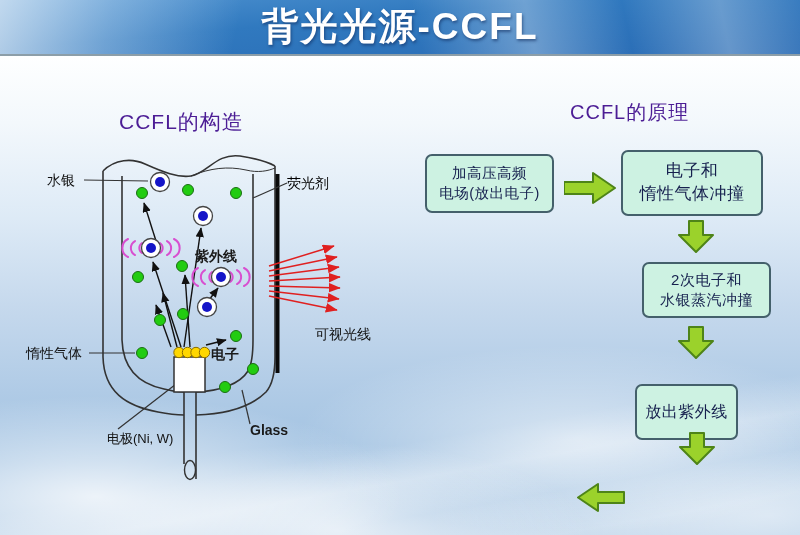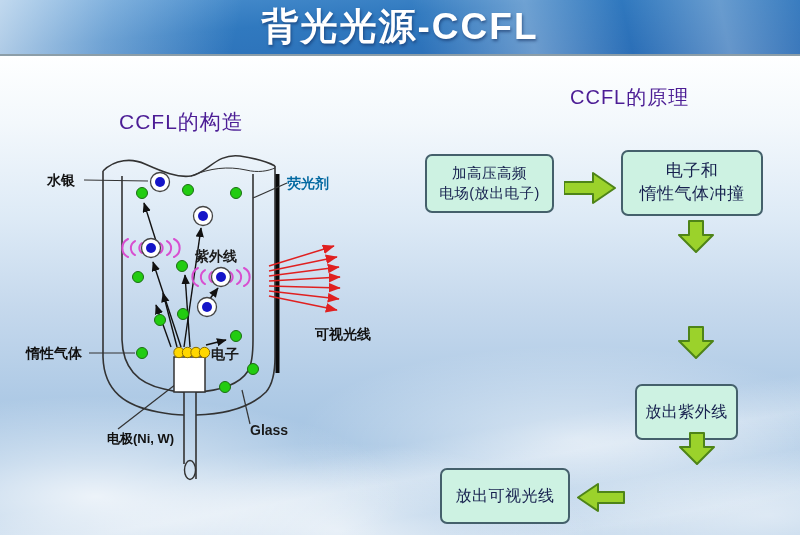--- a/index.html
+++ b/index.html
@@ -22,26 +22,26 @@
     background:
       linear-gradient(102deg, rgba(255,255,255,.65) 0%, rgba(230,242,252,.35) 14%, rgba(255,255,255,0) 30%),
       linear-gradient(78deg, rgba(255,255,255,0) 52%, rgba(255,255,255,.30) 66%, rgba(255,255,255,0) 78%, rgba(255,255,255,.28) 90%, rgba(255,255,255,.05) 100%),
       linear-gradient(175deg,#4e92d0 0%,#3079bf 40%,#2a6cb5 100%);}
   .banner h1{margin:0;line-height:54px;text-align:center;color:#fff;font-size:37px;
     font-weight:bold;letter-spacing:2px;text-shadow:1px 2px 3px rgba(15,40,90,.55);}
 
   
   .h-left,.h-right{position:absolute;z-index:2;color:#4c1d95;letter-spacing:1px;}
   .h-left{left:119px;top:108px;font-size:21px;}
-  .h-right{left:570px;top:84px;font-size:20px;text-align:center;}
-
-  
-  .dlabel{position:absolute;z-index:2;color:#111;font-size:14px;font-weight:bold;white-space:nowrap;}
+  .h-right{left:570px;top:99px;font-size:20px;text-align:center;}
+
+  
+  .dlabel{position:absolute;z-index:2;color:#111;font-size:14px;font-weight:normal;white-space:nowrap;}
   .dlabel.plain{font-weight:700;color:#1a1a1a;}
-  .dlabel.phosphor{color:#0369a1;}
+  .dlabel.phosphor{color:#000000;}
   .dlabel.small{font-size:13px;padding-left:12px;}
 
   
   .diagram{position:absolute;left:0;top:0;width:420px;height:535px;z-index:1;pointer-events:none;}
 
   
   .fbox{position:absolute;z-index:2;background:#cdf2e2;border:2px solid #44606b;border-radius:7px;
     color:#16204e;display:flex;align-items:center;justify-content:center;text-align:center;
     white-space:pre-line;font-size:16px;line-height:1.35;letter-spacing:.5px;}
   .farrow{position:absolute;z-index:2;}
@@ -191,22 +191,23 @@
   <div class="dlabel" style="left:315px;top:326px">可视光线</div>
   <div class="dlabel" style="left:26px;top:345px">惰性气体</div>
   <div class="dlabel plain" style="left:211px;top:346px">电子</div>
   <div class="dlabel small" style="left:95px;top:430px">电极(Ni, W)</div>
   <div class="dlabel plain" style="left:250px;top:422px">Glass</div>
 
   <div class="fbox" style="left:425px;top:154px;width:129px;height:59px;font-size:14.5px">加高压高频
 电场(放出电子)</div>
   <div class="fbox" style="left:621px;top:150px;width:142px;height:66px;font-size:17px">电子和
 惰性气体冲撞</div>
+  <div class="fbox" style="left:642px;top:262px;width:129px;height:56px;font-size:15px">2次电子和
+水银蒸汽冲撞</div>
   <div class="fbox" style="left:635px;top:384px;width:103px;height:56px">放出紫外线</div>
-  <div class="fbox" style="left:440px;top:468px;width:130px;height:56px">放出可视光线</div>
 
   <svg class="farrow" style="left:564px;top:169px" width="52" height="38">
     <polygon points="0,13 29,13 29,4 51,19 29,34 29,25 0,25" fill="#9bd22b" stroke="#4e8418" stroke-width="2" stroke-linejoin="round"></polygon>
   </svg>
   <svg class="farrow" style="left:677px;top:220px" width="38" height="33">
     <polygon points="12,1 26,1 26,15 36,15 19,32 2,15 12,15" fill="#9bd22b" stroke="#4e8418" stroke-width="2" stroke-linejoin="round"></polygon>
   </svg>
   <svg class="farrow" style="left:677px;top:326px" width="38" height="33">
     <polygon points="12,1 26,1 26,15 36,15 19,32 2,15 12,15" fill="#9bd22b" stroke="#4e8418" stroke-width="2" stroke-linejoin="round"></polygon>
   </svg>

